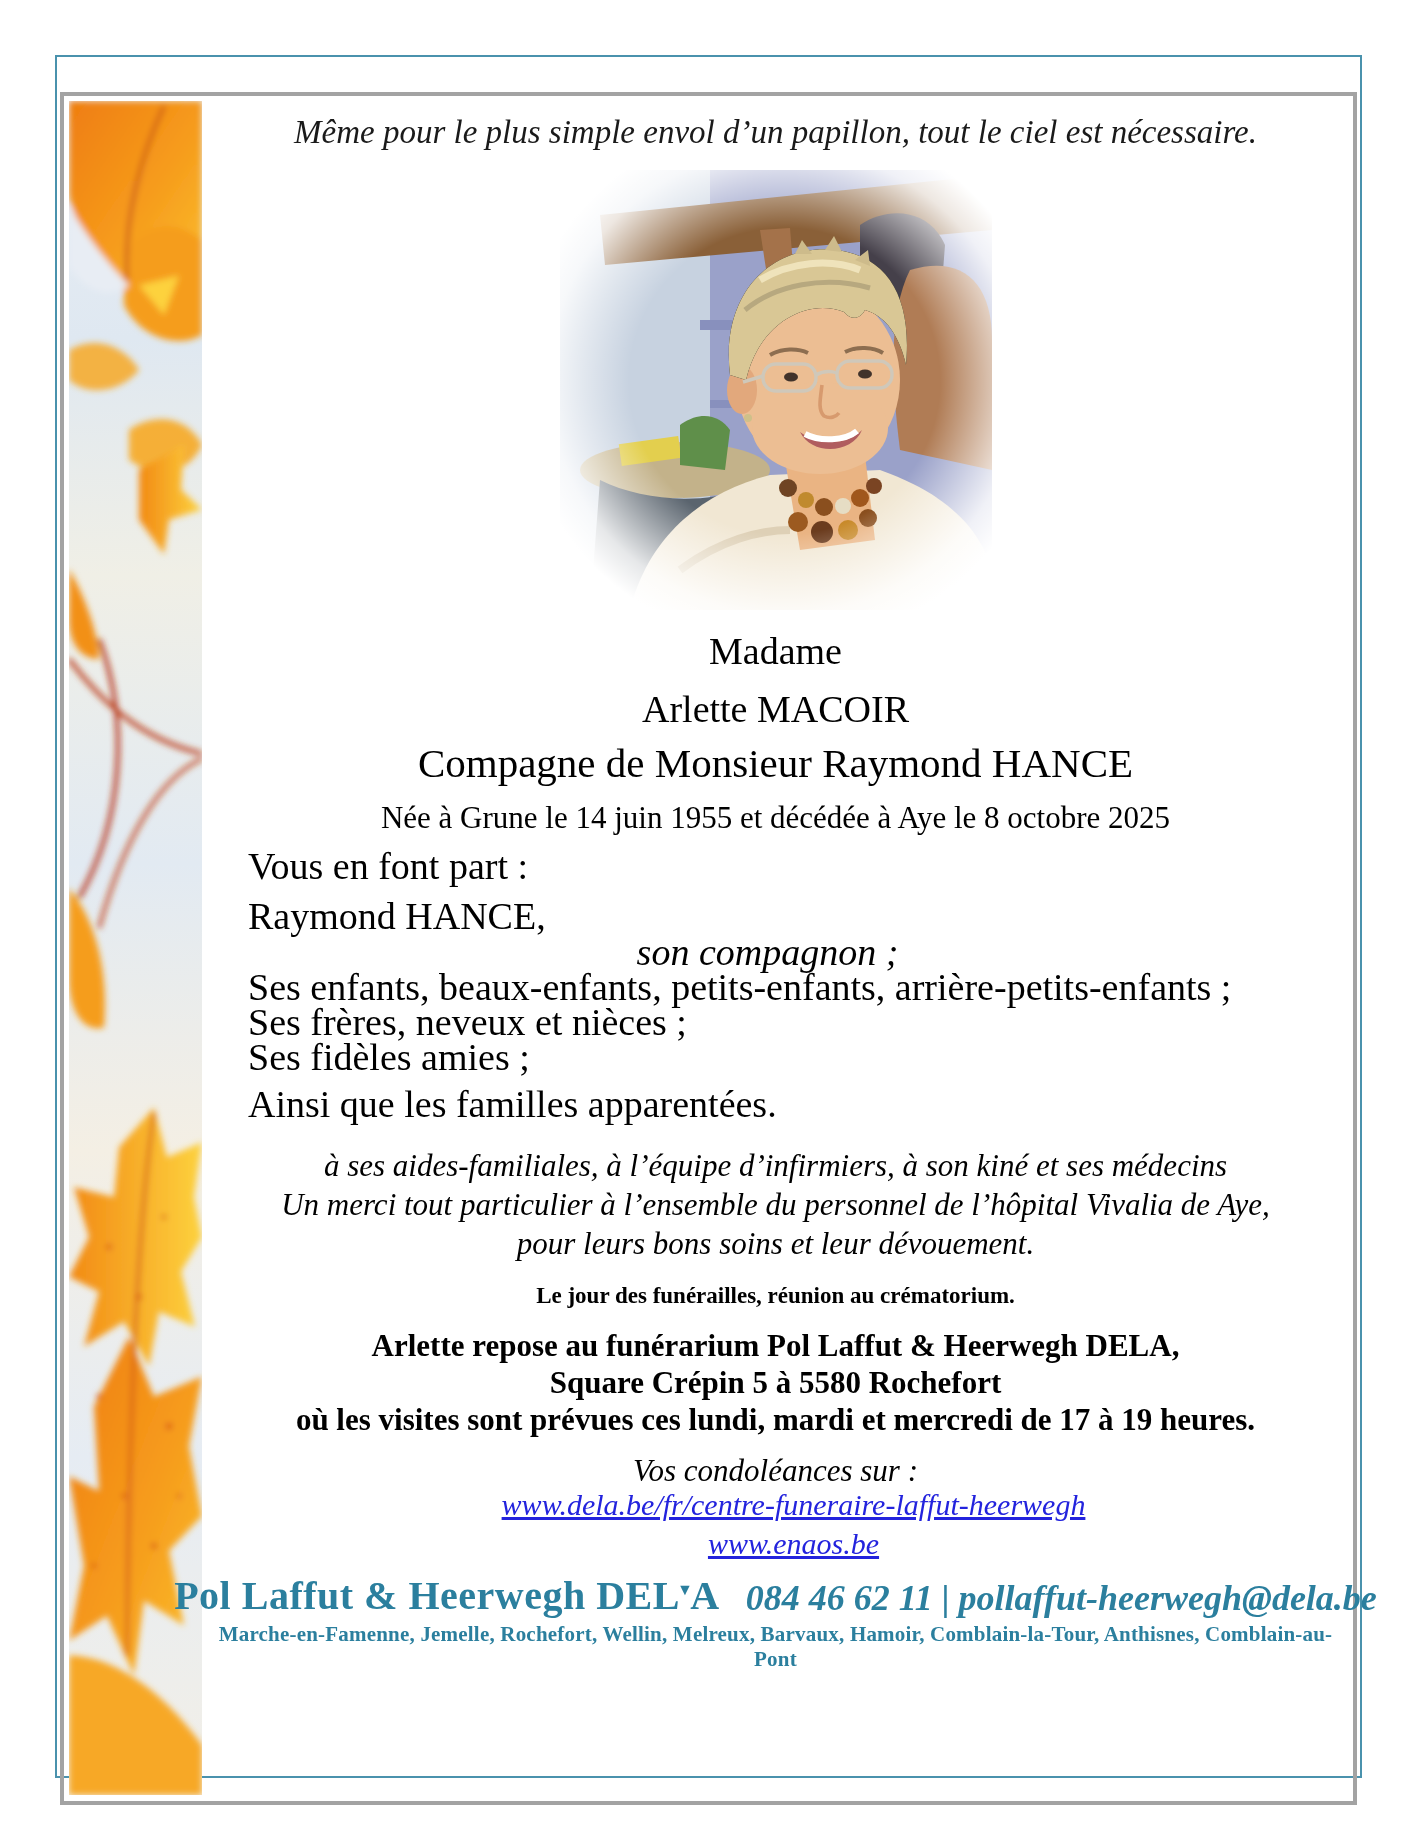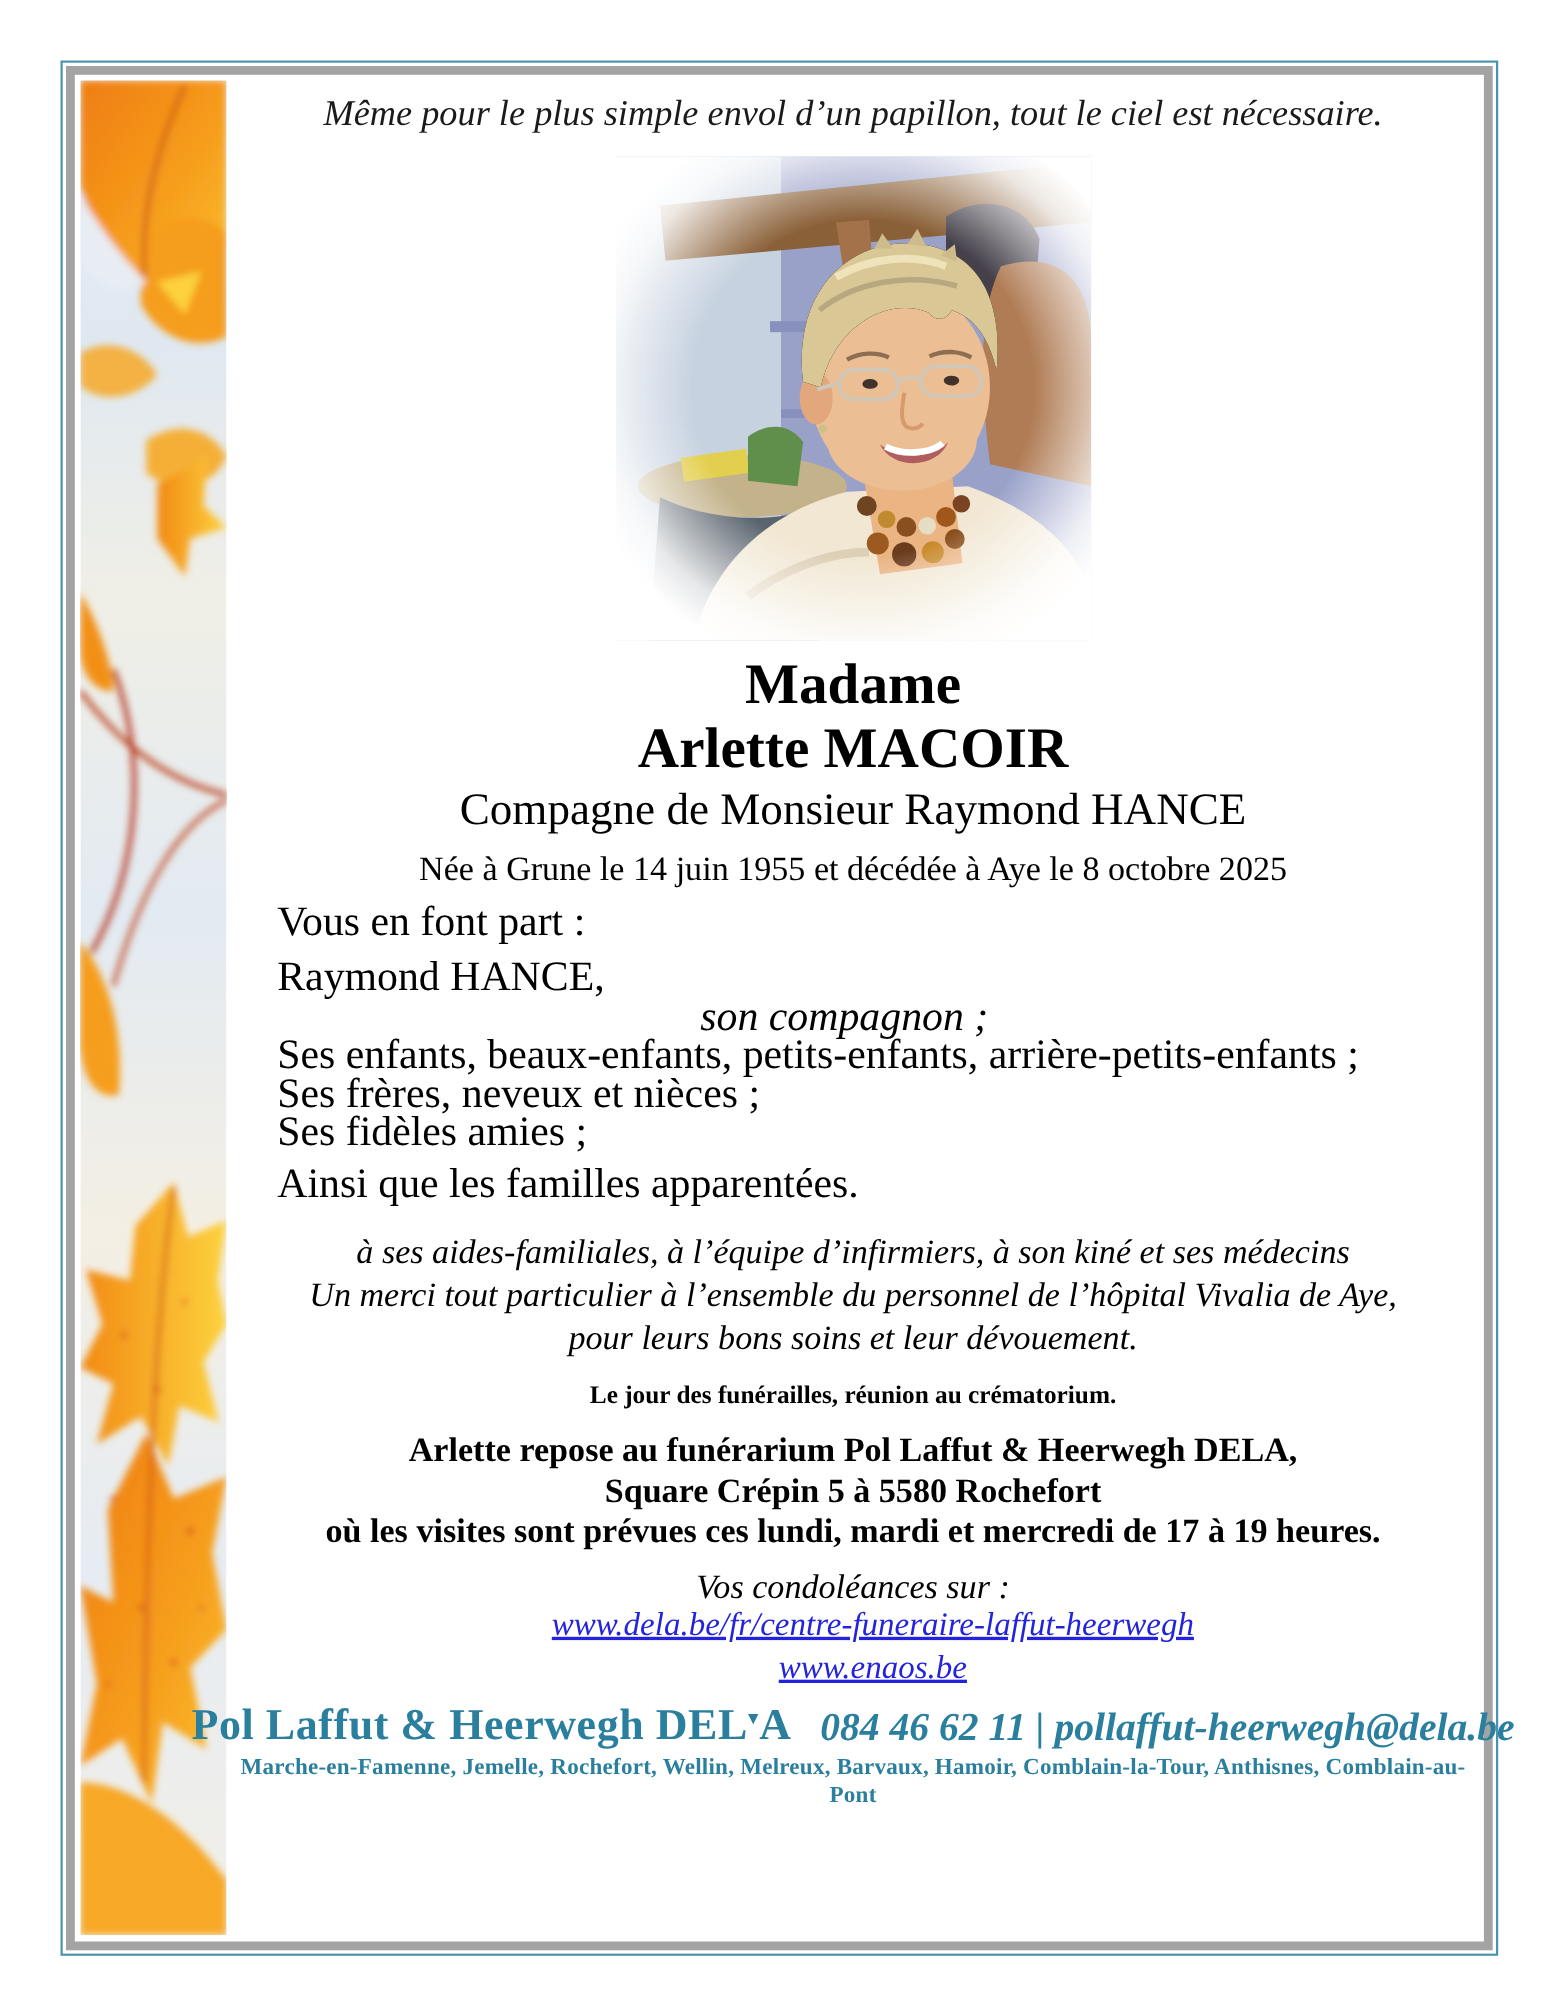--- a/index.html
+++ b/index.html
@@ -5,21 +5,21 @@
   html,body{margin:0;padding:0;background:#ffffff;}
   body{
     width:1416px;height:1833px;position:relative;overflow:hidden;
     font-family:"Liberation Serif","DejaVu Serif",serif;color:#000;
   }
   .frame{
     position:absolute;left:55px;top:55px;width:1307px;height:1723px;
     border:2px solid #4a92ad;padding:3px;box-sizing:border-box;
   }
   .frame-inner{
-    width:100%;height:100%;border:8px solid #a3a3a3;box-sizing:border-box;position:relative;
+    width:100%;height:100%;border:4px solid #a3a3a3;box-sizing:border-box;position:relative;margin-top:32px;
   }
   .leaf-strip{
     position:absolute;left:5px;top:5px;width:133px;height:calc(100% - 11px);
     overflow:hidden;
   }
   .leaf-strip svg{display:block;width:100%;height:100%;}
   .content{
     position:absolute;left:138px;top:0;right:4px;bottom:0;
     text-align:center;
   }
@@ -28,21 +28,21 @@
   }
   .photo{
     width:432px;height:440px;margin:18px auto 0 auto;position:relative;
     box-shadow:inset 0 0 34px 26px #ffffff;
   }
   .photo svg{display:block;width:100%;height:100%;}
   .photo .vig{
     position:absolute;inset:0;
     background:radial-gradient(ellipse 62% 60% at 52% 48%, rgba(255,255,255,0) 58%, rgba(255,255,255,0.85) 88%, #ffffff 100%);
   }
-  .title-block{margin-top:12px;font-weight:bold;font-size:52px;line-height:58px;}
+  .title-block{margin-top:12px;font-weight:normal;font-size:38px;line-height:58px;}
   .relation{font-size:41px;line-height:46px;margin-top:2px;}
   .life-dates{font-size:31px;line-height:36px;margin-top:14px;}
   .left-col{ text-align:left;padding-left:46px;padding-right:62px;font-size:38px; }
   .intro{margin-top:12px;line-height:36px;}
   .partner{margin-top:14px;line-height:36px;}
   .partner-role{text-align:center;font-style:italic;line-height:36px;}
   .family-line{line-height:35px;}
   .families{margin-top:12px;line-height:35px;}
   .thanks{margin-top:24px;font-style:italic;font-size:31px;line-height:39px;}
   .ceremony{margin-top:22px;font-size:31px;line-height:38px;}

